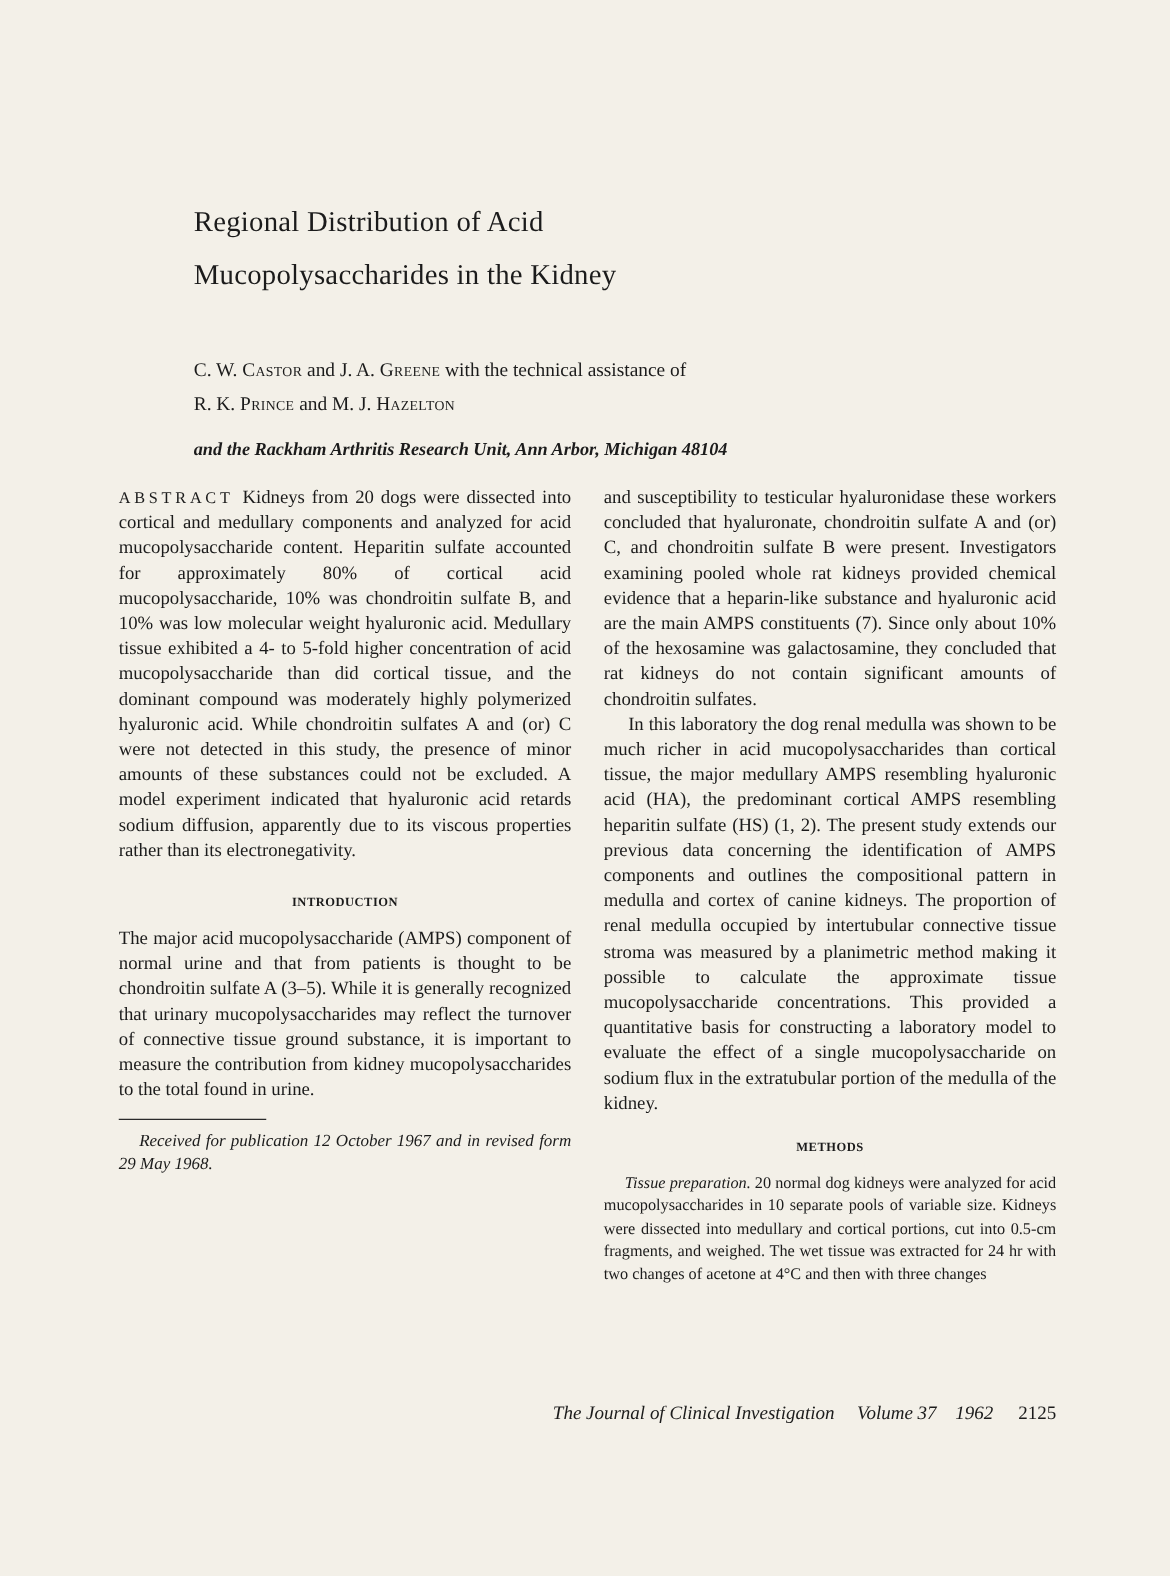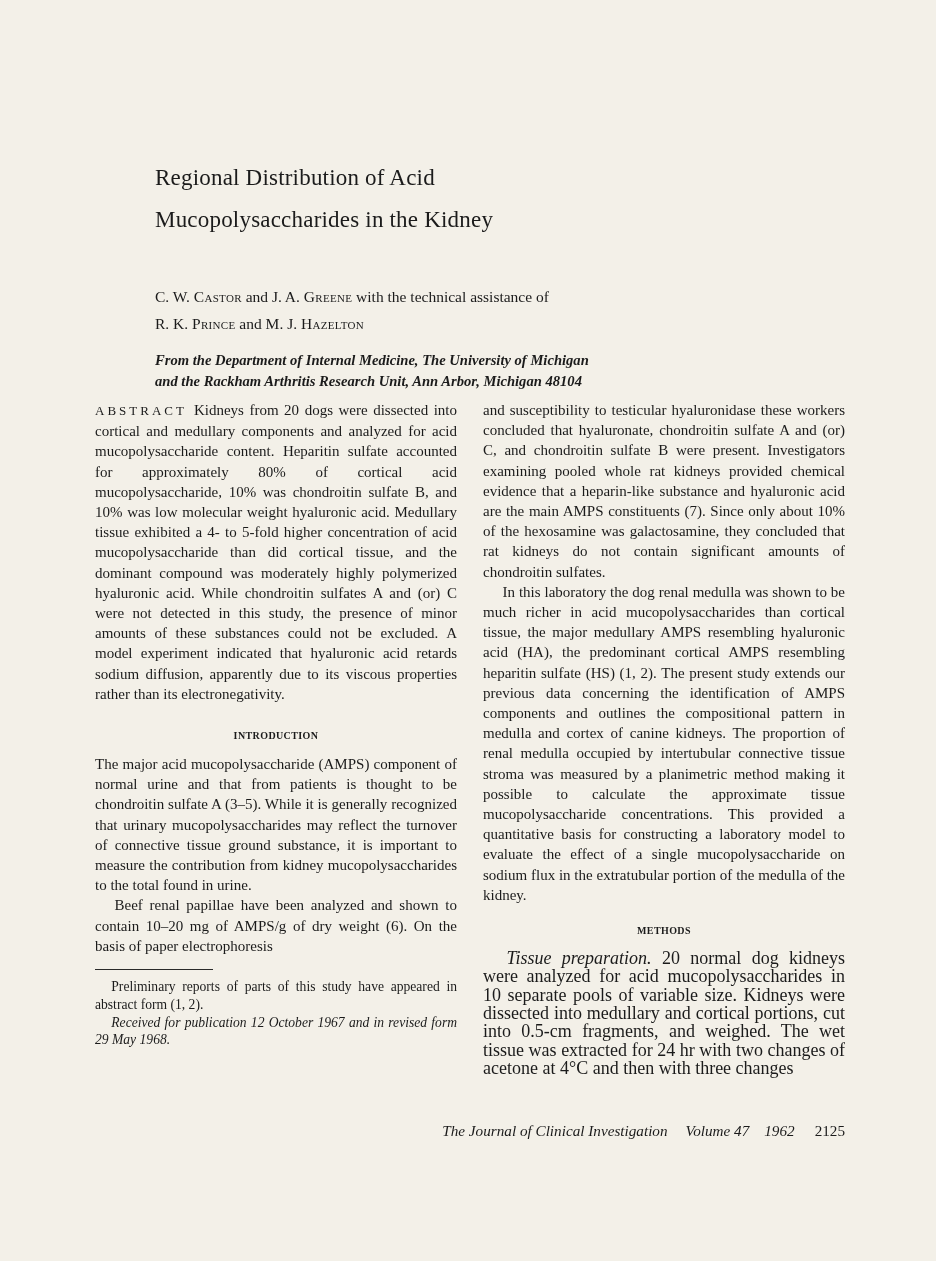--- a/index.html
+++ b/index.html
@@ -18,21 +18,21 @@
   .paper-title { font-weight: 400; font-size: 23px; line-height: 42px; letter-spacing: 0.2px; }
   .title-line { display: block; }
   .authors { margin-top: 42px; font-size: 15.5px; line-height: 27px; }
   .authors .line { display: block; }
   .sc { font-variant: small-caps; letter-spacing: 0.3px; }
   .affiliation { margin-top: 13px; font-size: 14.6px; line-height: 21px; font-style: italic; font-weight: bold; }
   .affiliation .line { display: block; }
 
   
   .columns {
-    position: absolute; left: 95px; top: 400px;
+    position: absolute; left: 95px; top: 388px;
     width: 750px; display: flex; gap: 26px;
   }
   .col { width: 362px; }
   .para {
     font-size: 15px; line-height: 20.2px;
     text-align: justify; text-justify: inter-word;
   }
   .indent { text-indent: 1.3em; }
   .abstract-label {
     font-size: 13px; letter-spacing: 3px; margin-right: 7px;
@@ -50,21 +50,21 @@
     width: 118px; margin: 0 0 8px 0;
   }
   .footnote {
     font-size: 13.6px; line-height: 17.8px;
     text-align: justify; text-indent: 1.2em;
   }
   .footnote.italic { font-style: italic; }
 
   
   .para.small {
-    font-size: 18px; line-height: 18.3px; text-indent: 1.3em;
+    font-size: 13px; line-height: 18.3px; text-indent: 1.3em;
   }
   .lead-italic { font-style: italic; }
 
   
   .page-footer {
     position: absolute; left: 95px; top: 1122px; width: 750px;
     text-align: right; font-size: 15.2px;
   }
   .page-footer .jtitle, .page-footer .jvol, .page-footer .jyear {
     font-style: italic; font-weight: 500;
@@ -81,51 +81,48 @@
   <header class="title-block">
     <h1 class="paper-title">
       <span class="title-line">Regional Distribution of Acid</span>
       <span class="title-line">Mucopolysaccharides in the Kidney</span>
     </h1>
     <p class="authors">
       <span class="line"><span>C. W. </span><span class="sc">Castor</span><span> and J. A. </span><span class="sc">Greene</span><span> with the technical assistance of</span></span>
       <span class="line"><span>R. K. </span><span class="sc">Prince</span><span> and M. J. </span><span class="sc">Hazelton</span></span>
     </p>
     <p class="affiliation">
-      <span class="line">From the Department of Internal Medicine, The University of Michigan</span>
       <span class="line">and the Rackham Arthritis Research Unit, Ann Arbor, Michigan 48104</span>
     </p>
   </header>
 
   <div class="columns">
 
     <div class="col">
       <p class="para">
         <span class="abstract-label">ABSTRACT</span><span>Kidneys from 20 dogs were dissected into cortical and medullary components and analyzed for acid mucopolysaccharide content. Heparitin sulfate accounted for approximately 80% of cortical acid mucopolysaccharide, 10% was chondroitin sulfate B, and 10% was low molecular weight hyaluronic acid. Medullary tissue exhibited a 4- to 5-fold higher concentration of acid mucopolysaccharide than did cortical tissue, and the dominant compound was moderately highly polymerized hyaluronic acid. While chondroitin sulfates A and (or) C were not detected in this study, the presence of minor amounts of these substances could not be excluded. A model experiment indicated that hyaluronic acid retards sodium diffusion, apparently due to its viscous properties rather than its electronegativity.</span>
       </p>
       <h2 class="section-heading">INTRODUCTION</h2>
       <p class="para">The major acid mucopolysaccharide (AMPS) component of normal urine and that from patients is thought to be chondroitin sulfate A (3–5). While it is generally recognized that urinary mucopolysaccharides may reflect the turnover of connective tissue ground substance, it is important to measure the contribution from kidney mucopolysaccharides to the total found in urine.</p>
-      <p class="para indent">Beef renal papillae have been analyzed and shown to contain 10–20 mg of AMPS/g of dry weight (6). On the basis of paper electrophoresis</p>
 
       <div class="footnote-block">
         <hr class="footnote-rule">
-        <p class="footnote">Preliminary reports of parts of this study have appeared in abstract form (1, 2).</p>
         <p class="footnote italic">Received for publication 12 October 1967 and in revised form 29 May 1968.</p>
       </div>
     </div>
 
     <div class="col">
       <p class="para">and susceptibility to testicular hyaluronidase these workers concluded that hyaluronate, chondroitin sulfate A and (or) C, and chondroitin sulfate B were present. Investigators examining pooled whole rat kidneys provided chemical evidence that a heparin-like substance and hyaluronic acid are the main AMPS constituents (7). Since only about 10% of the hexosamine was galactosamine, they concluded that rat kidneys do not contain significant amounts of chondroitin sulfates.</p>
       <p class="para indent">In this laboratory the dog renal medulla was shown to be much richer in acid mucopolysaccharides than cortical tissue, the major medullary AMPS resembling hyaluronic acid (HA), the predominant cortical AMPS resembling heparitin sulfate (HS) (1, 2). The present study extends our previous data concerning the identification of AMPS components and outlines the compositional pattern in medulla and cortex of canine kidneys. The proportion of renal medulla occupied by intertubular connective tissue stroma was measured by a planimetric method making it possible to calculate the approximate tissue mucopolysaccharide concentrations. This provided a quantitative basis for constructing a laboratory model to evaluate the effect of a single mucopolysaccharide on sodium flux in the extratubular portion of the medulla of the kidney.</p>
       <h2 class="section-heading methods">METHODS</h2>
       <p class="para small">
         <span class="lead-italic">Tissue preparation.</span>
         <span>20 normal dog kidneys were analyzed for acid mucopolysaccharides in 10 separate pools of variable size. Kidneys were dissected into medullary and cortical portions, cut into 0.5-cm fragments, and weighed. The wet tissue was extracted for 24 hr with two changes of acetone at 4°C and then with three changes</span>
       </p>
     </div>
 
   </div>
 
   <footer class="page-footer">
-    <span class="jtitle">The Journal of Clinical Investigation</span><span class="jvol">Volume 47</span><span class="jyear">1962</span><span class="pagenum">2125</span>
+    <span class="jtitle">The Journal of Clinical Investigation</span><span class="jvol">Volume 37</span><span class="jyear">1962</span><span class="pagenum">2125</span>
   </footer>
 
 </div>
 
 </body></html>

